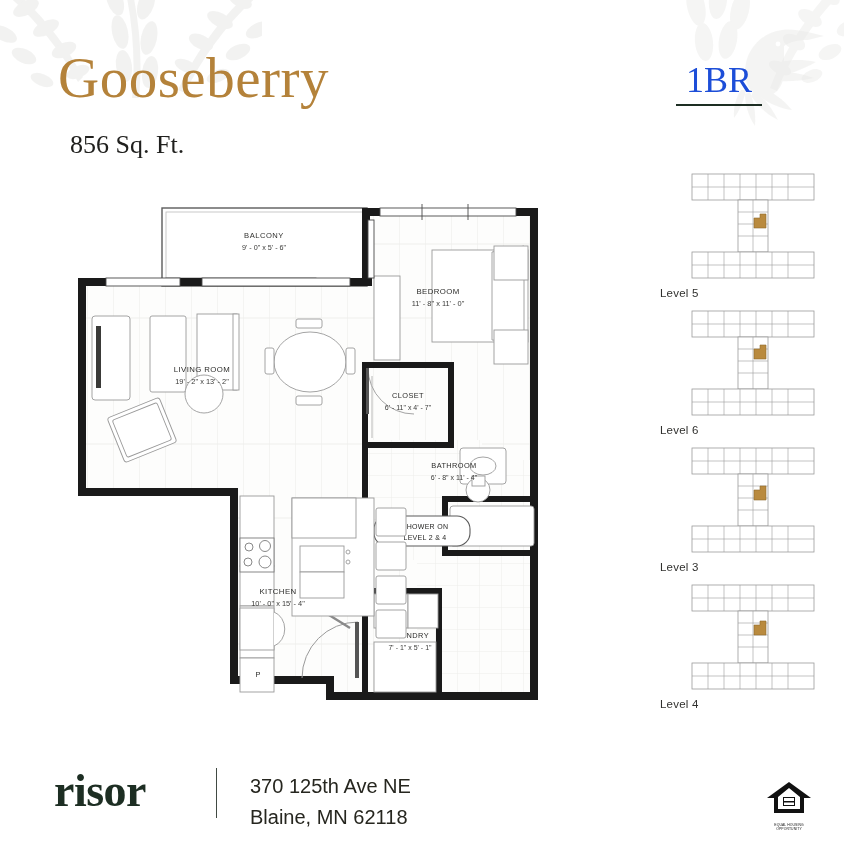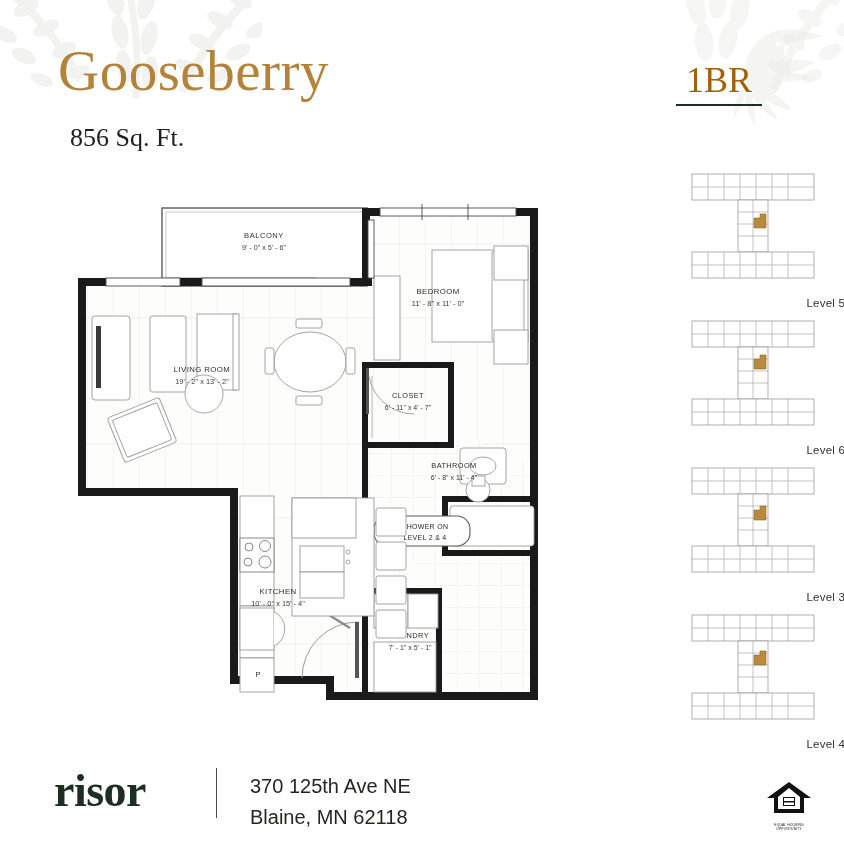--- a/index.html
+++ b/index.html
@@ -15,21 +15,21 @@
     background: #ffffff;
   }
 
   
   .wm { position: absolute; pointer-events: none; }
   #wm-leaves-tl { left: -18px; top: -26px; width: 280px; height: 210px; opacity: .5; }
   #wm-leaves-tr { right: -10px; top: -20px; width: 210px; height: 185px; opacity: .45; }
   #wm-bird { right: 18px; top: 24px; width: 140px; height: 120px; opacity: .5; }
 
   
-  #title-block { position: absolute; left: 58px; top: 42px; }
+  #title-block { position: absolute; left: 58px; top: 49px; }
   #plan-title {
     font-family: "Liberation Serif", serif;
     font-size: 57px;
     color: #b4823a;
     letter-spacing: .5px;
     line-height: 1;
   }
   #plan-sqft {
     font-family: "Liberation Serif", serif;
     font-size: 26px;
@@ -37,35 +37,35 @@
     margin-top: 24px;
     margin-left: 12px;
   }
 
   #bedbath-block {
     position: absolute; left: 676px; top: 60px;
     width: 86px; text-align: center;
   }
   .bb-line {
     font-family: "Liberation Serif", serif;
-    font-size: 36px; color: #a16207; line-height: 1.12; text-align: center;
+    font-size: 36px; color: #1d4ed8; line-height: 1.12; text-align: center;
   }
   #bb-rule { height: 1.6px; background: #1d2e23; margin: 4px 0 5px 0; }
 
   
   #floorplan { position: absolute; left: 62px; top: 190px; width: 530px; height: 530px; }
   #floorplan svg { display: block; }
 
   
   #keyplans { position: absolute; left: 660px; top: 168px; width: 185px; }
   .keyplan { width: 185px; margin-bottom: 6px; }
   .kp-art { display: block; margin: 0 auto; }
   .kp-label {
-    text-align: right; font-size: 11.5px; color: #30302e;
-    margin-top: 14px; letter-spacing: .2px;
+    text-align: left; font-size: 11.5px; color: #30302e;
+    margin-top: 4px; letter-spacing: .2px;
   }
 
   
   #footer { position: absolute; left: 0; top: 760px; width: 776px; height: 84px; }
   #logo-risor {
     position: absolute; left: 54px; top: 4px;
     font-family: "Liberation Serif", serif;
     font-size: 46px; font-weight: 700; color: #1d2e23;
     letter-spacing: -0.5px;
   }

